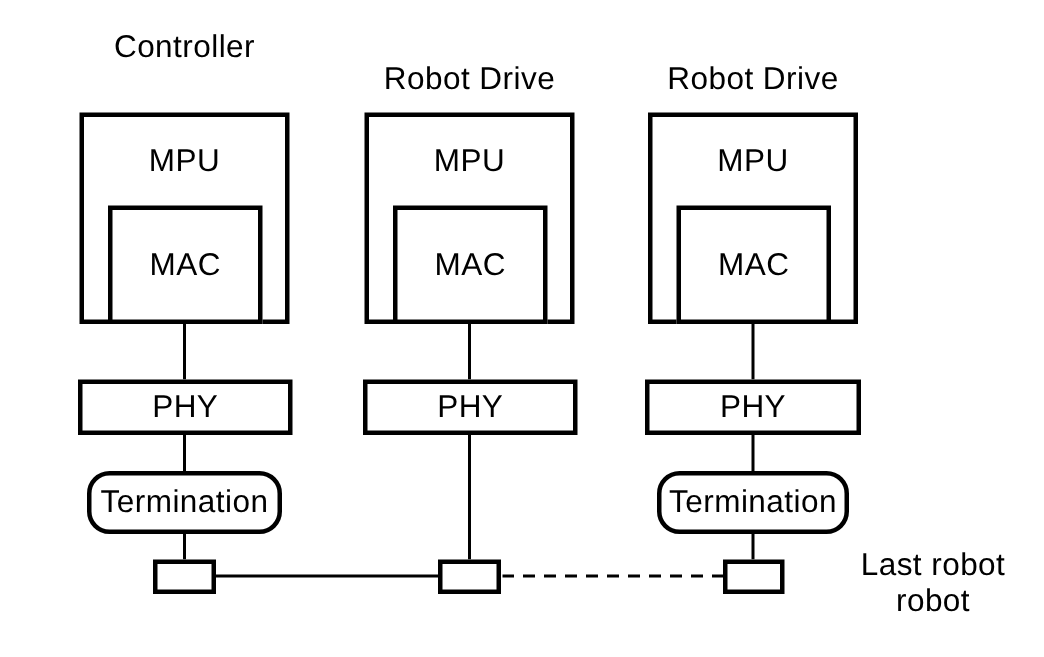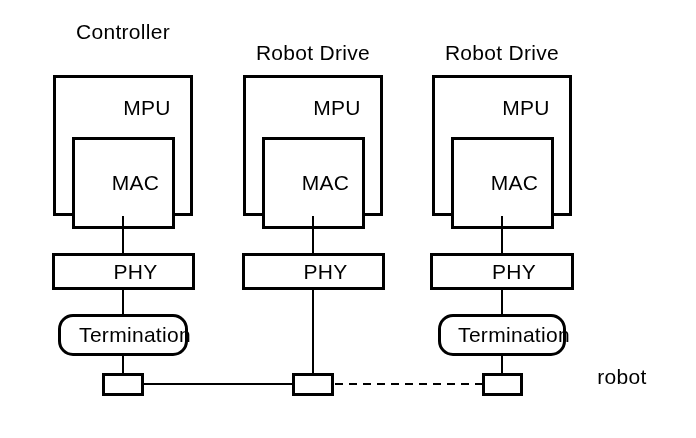--- a/index.html
+++ b/index.html
@@ -19,40 +19,39 @@
   .box {
     position: absolute;
     border: 3px solid #000000;
     background: #ffffff;
     box-sizing: border-box;
   }
   .flex-center {
     display: flex;
     align-items: center;
     justify-content: center;
-    padding-left: 24px;
   }
   .box-label {
     font-size: 21px;
     letter-spacing: 0.3px;
     white-space: nowrap;
   }
   .mpu-box .mpu-label-area {
     position: absolute;
     left: 0;
     top: 0;
     width: 134px;
     height: 59px;
   }
   .mac-box {
     position: absolute;
     left: 16px;
     top: 59px;
     width: 103px;
-    height: 92px;
+    height: 79px;
   }
   .phy-box {
     width: 143px;
     height: 37px;
     text-align: right;
   }
   .term-box {
     width: 130px;
     height: 42px;
     border-radius: 15px;
@@ -166,16 +165,17 @@
   </div>
 
   <div class="vline" style="left:501px; top:356px; height:17px;"></div>
 
   <div class="box node-box" style="left:482px; top:373px; width:41px;"></div>
 
   <div class="hline" style="left:144px; top:383px; width:148px;"></div>
   <div class="hline dashed" style="left:335px; top:383px; width:147px;"></div>
 
   <div class="title" style="left:557px; top:365px; width:130px; line-height:24px;">
+    <div>Last robot</div>
     <div>robot</div>
   </div>
 
 </div>
 
 </body></html>

